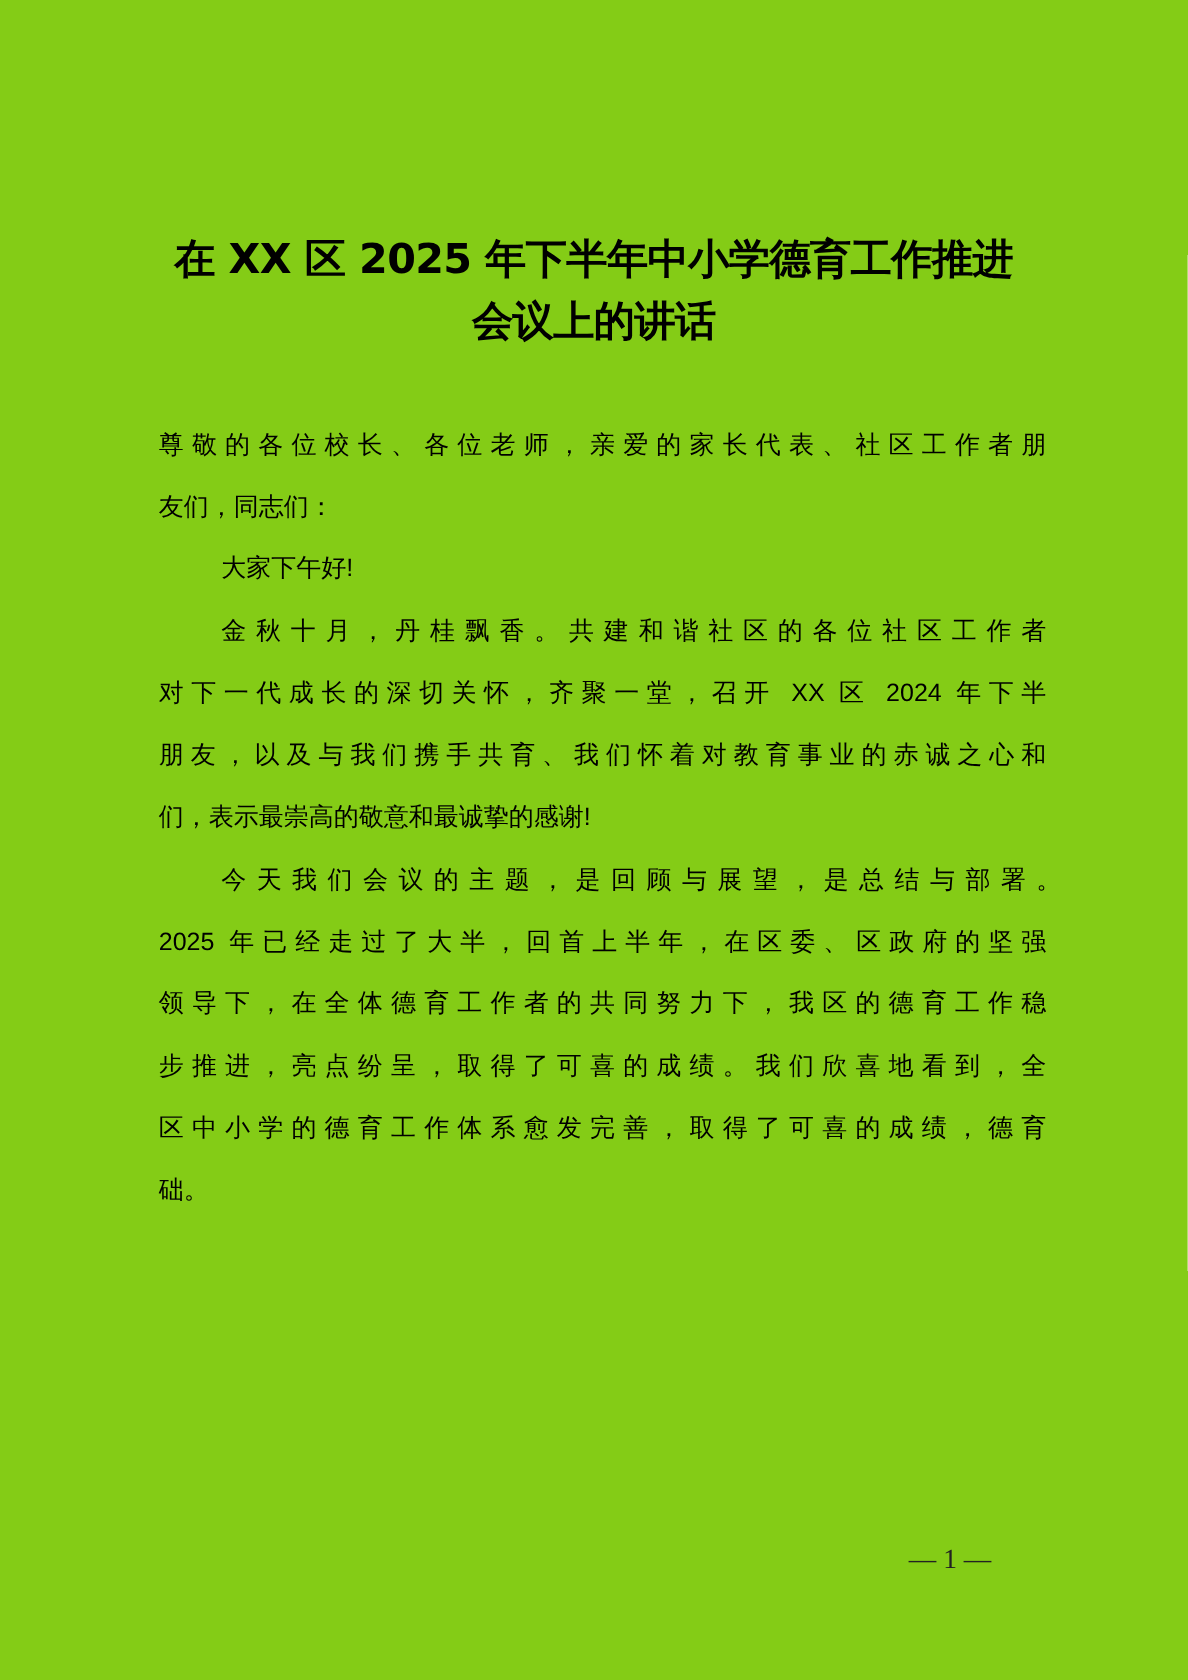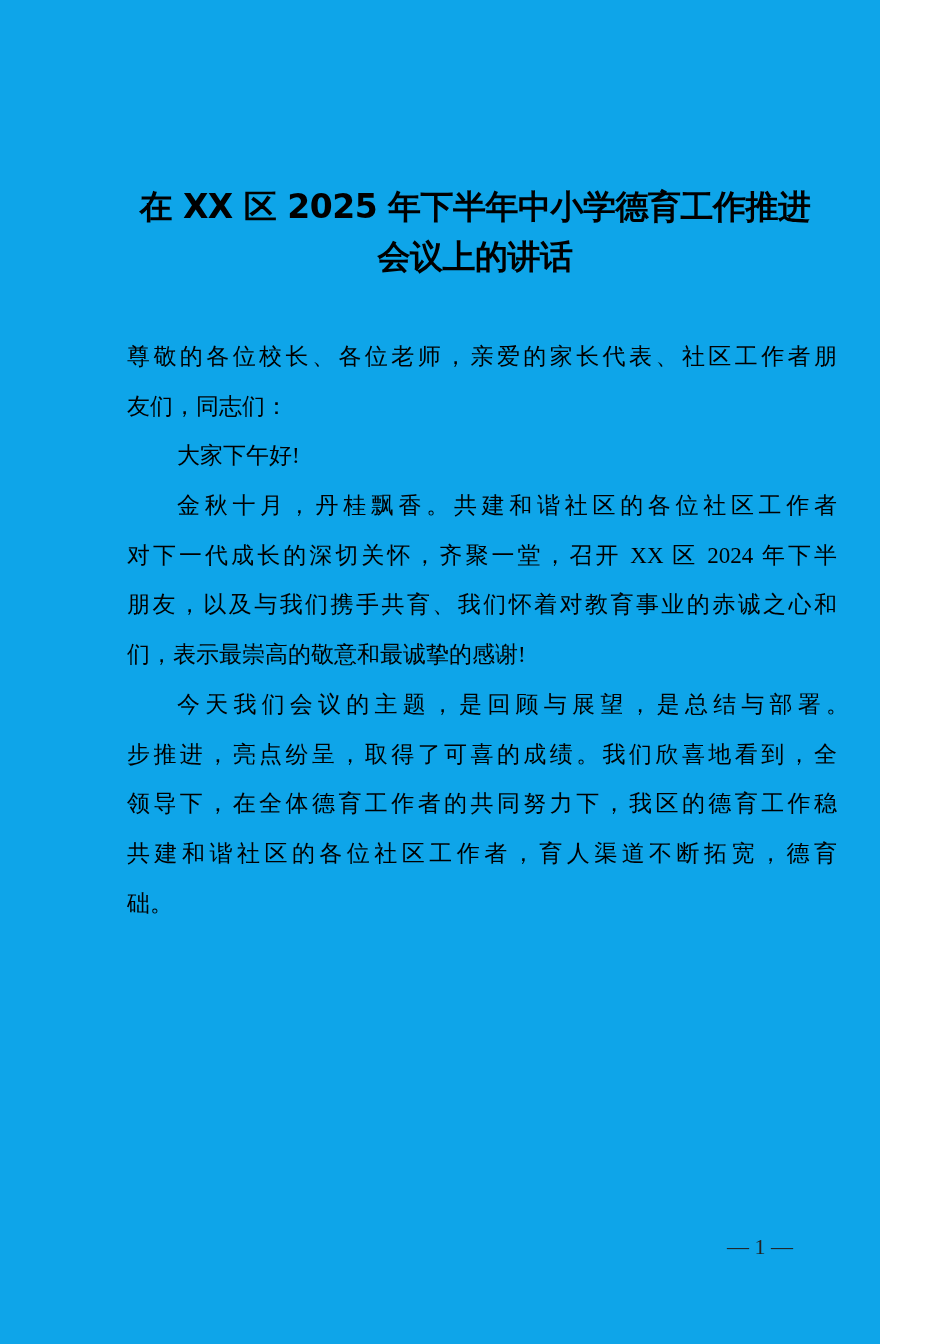--- a/index.html
+++ b/index.html
@@ -11,44 +11,44 @@
       width: 950px;
       height: 1344px;
       position: relative;
       overflow: hidden;
       color: #000000;
       font-family: "DejaVu Sans", sans-serif;
     }
     .page {
       position: absolute;
       left: 0; top: 0;
-      width: 880px;
+      width: 950px;
       height: 1344px;
-      background: #0ea5e9;
+      background: #84cc16;
     }
     .title {
       position: absolute;
       left: 100px;
       top: 182px;
       width: 750px;
       text-align: center;
       font-family: "DejaVu Sans", sans-serif;
       font-weight: bold;
       font-size: 33px;
       line-height: 50px;
       letter-spacing: -0.5px;
     }
     .title-line { display: block; white-space: nowrap; }
     .body-text {
       position: absolute;
       left: 127px;
       top: 332px;
       width: 710px;
-      font-family: Liberation Serif, serif;
-      font-size: 23px;
+      font-family: Liberation Sans, sans-serif;
+      font-size: 20px;
       line-height: 49.7px;
     }
     .line {
       display: block;
       white-space: nowrap;
       text-align: justify;
       text-align-last: justify;
       height: 49.7px;
     }
     .line.last { text-align-last: left; }
@@ -85,21 +85,22 @@
 
     <div>
       <span class="line indent">金秋十月，丹桂飘香。共建和谐社区的各位社区工作者</span>
       <span class="line">对下一代成长的深切关怀，齐聚一堂，召开 XX 区 2024 年下半</span>
       <span class="line">朋友，以及与我们携手共育、我们怀着对教育事业的赤诚之心和</span>
       <span class="line last">们，表示最崇高的敬意和最诚挚的感谢!</span>
     </div>
 
     <div>
       <span class="line indent" style="margin-right:-12px;">今天我们会议的主题，是回顾与展望，是总结与部署。</span>
+      <span class="line">2025 年已经走过了大半，回首上半年，在区委、区政府的坚强</span>
+      <span class="line">领导下，在全体德育工作者的共同努力下，我区的德育工作稳</span>
       <span class="line">步推进，亮点纷呈，取得了可喜的成绩。我们欣喜地看到，全</span>
-      <span class="line">领导下，在全体德育工作者的共同努力下，我区的德育工作稳</span>
-      <span class="line">共建和谐社区的各位社区工作者，育人渠道不断拓宽，德育</span>
+      <span class="line">区中小学的德育工作体系愈发完善，取得了可喜的成绩，德育</span>
       <span class="line last">础。</span>
     </div>
   </div>
 
   <div class="page-number">— 1 —</div>
 </div>
 
 </body></html>

